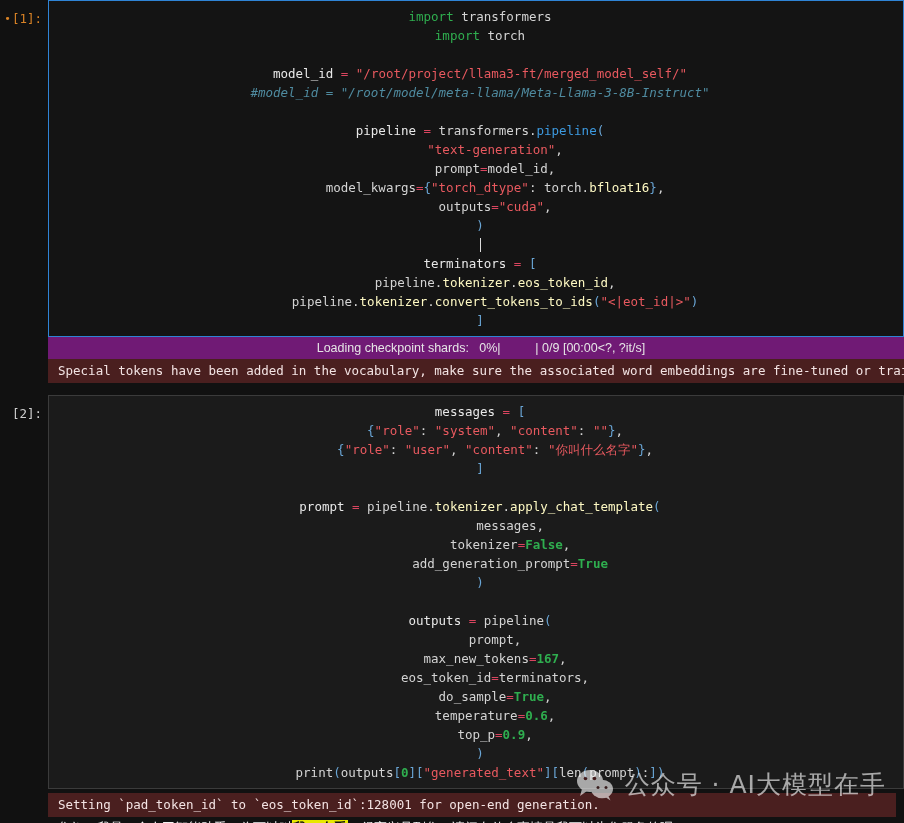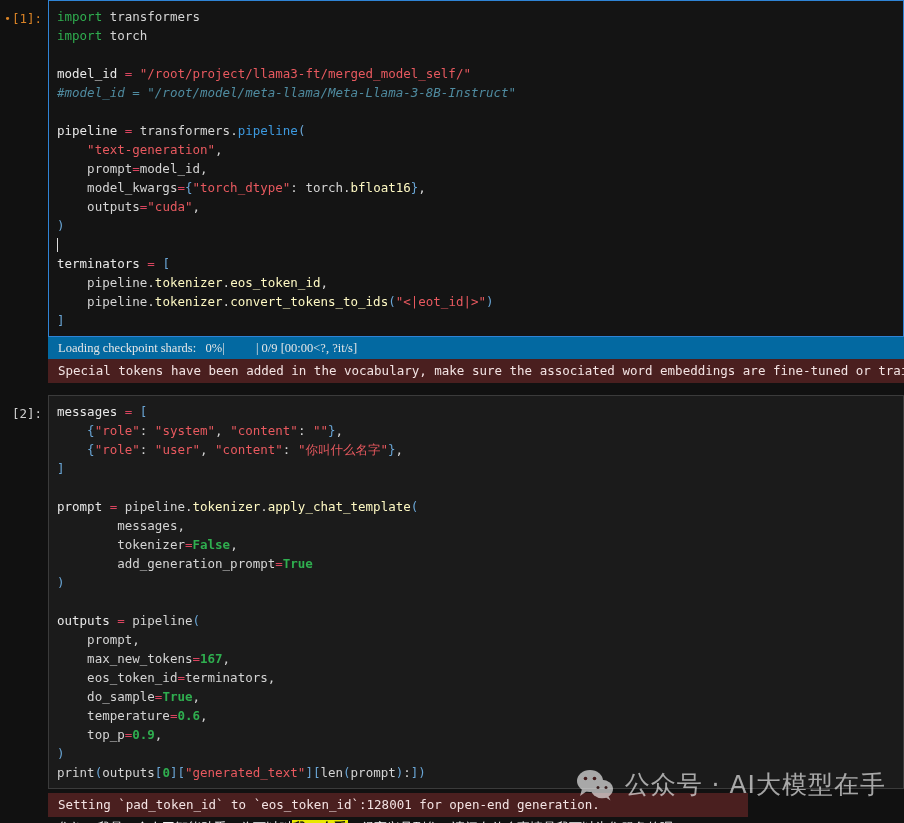--- a/index.html
+++ b/index.html
@@ -47,20 +47,21 @@
   }
   .prompt .runmark {
     color: #d98326;
     margin-right: 1px;
     font-size: 11px;
     vertical-align: 1px;
   }
   .cell-body {
     flex: 1;
     min-width: 0;
+    text-align: center;
   }
   .editor {
     background: #1b1b1b;
     border: 1px solid #3b3b3b;
     padding: 6px 0 6px 8px;
     box-sizing: border-box;
   }
   .editor.active {
     background: #141414;
     border: 1px solid #2f84d6;
@@ -90,27 +91,27 @@
   .caret {
     display: inline-block;
     width: 1px;
     height: 14px;
     background: #dddddd;
     vertical-align: -3px;
   }
 
   
   .out-stream {
-    font-family: Liberation Serif, serif;
+    font-family: Liberation Sans, sans-serif;
     font-size: 12.5px;
     line-height: 19px;
     white-space: pre;
     color: #e6e6e6;
     padding: 2px 0 1px 10px;
-    background: #0369a1;
+    background: #701a75;
   }
   .out-warn {
     font-family: "DejaVu Sans Mono", monospace;
     font-size: 12.5px;
     line-height: 20px;
     white-space: pre;
     color: #f3e3e3;
     background: #4a1f1f;
     padding: 2px 0 2px 10px;
     width: 904px;
@@ -219,21 +220,21 @@
     <span class="nm">temperature</span><span class="op">=</span><span class="num">0.6</span>,
     <span class="nm">top_p</span><span class="op">=</span><span class="num">0.9</span>,
 <span class="punc">)</span>
 <span class="nm">print</span><span class="punc">(</span><span class="nm">outputs</span><span class="punc">[</span><span class="num">0</span><span class="punc">]</span><span class="punc">[</span><span class="str">"generated_text"</span><span class="punc">]</span><span class="punc">[</span><span class="nm">len</span><span class="punc">(</span><span class="nm">prompt</span><span class="punc">)</span>:<span class="punc">]</span><span class="punc">)</span></pre>
       </div>
     </div>
   </div>
 
   <div class="spacer-xs"></div>
 
-  <div class="out-warn" style="margin-left:48px;padding-left:10px;width:700px;">Setting `pad_token_id` to `eos_token_id`:128001 for open-end generation.</div>
+  <div class="out-warn" style="margin-left:48px;padding-left:10px;width:848px;">Setting `pad_token_id` to `eos_token_id`:128001 for open-end generation.</div>
 
   <div style="position:relative;">
     <div class="out-text" style="padding-left:58px;"><span>您好，我是一个人工智能助手，你可以叫</span><span class="hl-yellow">我AI在手</span><span>。很高兴见到您，请问有什么事情是我可以为您服务的呢？</span></div>
 
   </div>
 
   <div id="watermark">
     <svg id="wechat-icon" width="40" height="32" viewBox="0 0 40 32">
       <ellipse cx="15" cy="12" rx="13" ry="11" fill="#ffffff"></ellipse>
       <path d="M7,20 L5,27 L12,22 Z" fill="#ffffff"></path>

